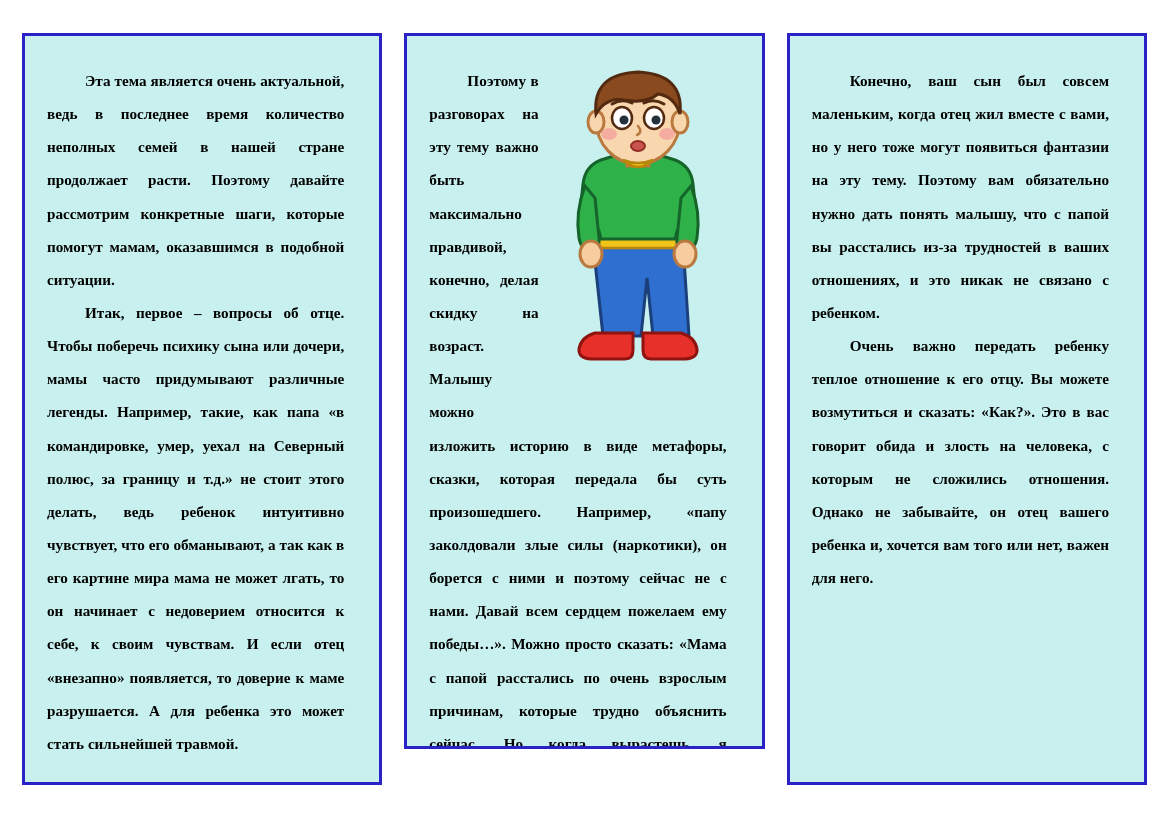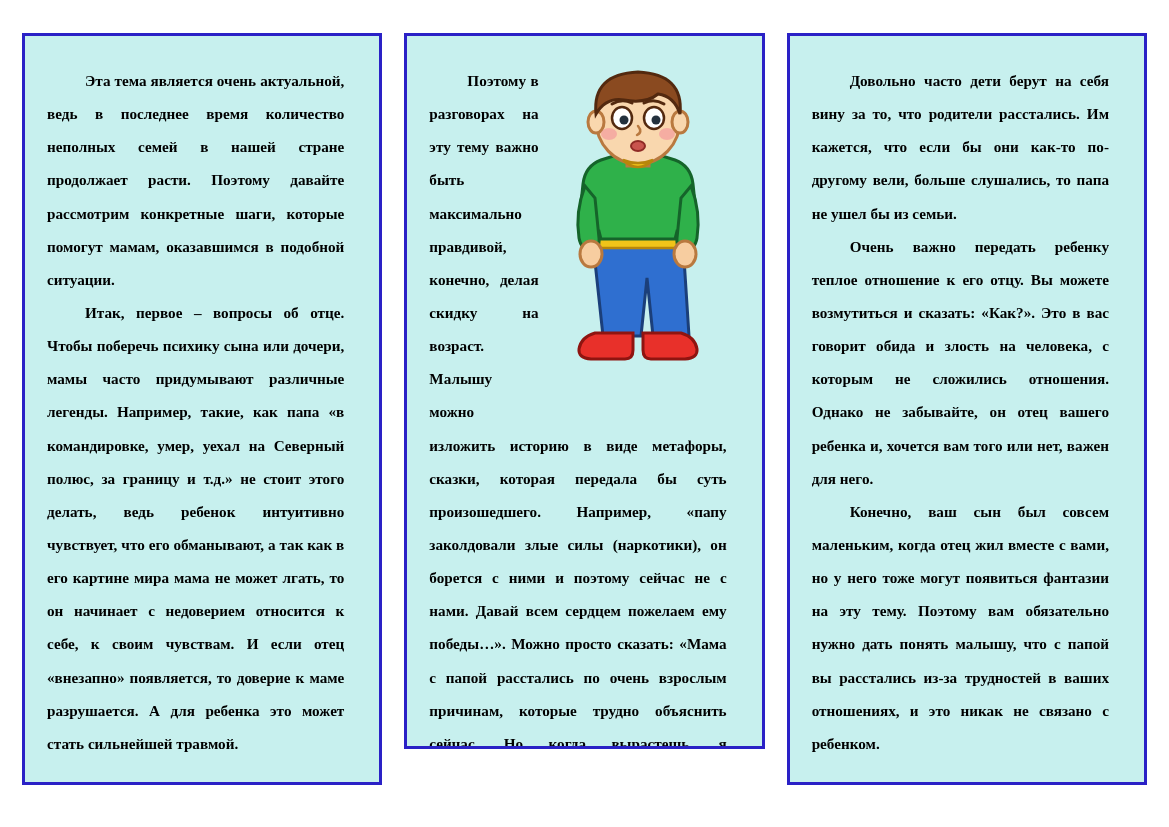--- a/index.html
+++ b/index.html
@@ -122,18 +122,17 @@
           <ellipse cx="89" cy="78" rx="7" ry="5" fill="#c9544e" stroke="#8f2a25" stroke-width="2"></ellipse>
 
           <path d="M74 92 q15 14 30 0 q-15 6 -30 0 z" fill="#f0c419" stroke="#b8860b" stroke-width="2.5"></path>
         </svg>
       </figure>
       <p class="para">Поэтому в разговорах на эту тему важно быть максимально правдивой, конечно, делая скидку на возраст. Малышу можно изложить историю в виде метафоры, сказки, которая передала бы суть произошедшего. Например, «папу заколдовали злые силы (наркотики), он борется с ними и поэтому сейчас не с нами. Давай всем сердцем пожелаем ему победы…». Можно просто сказать: «Мама с папой расстались по очень взрослым причинам, которые трудно объяснить сейчас. Но когда вырастешь, я обязательно расскажу тебе об этом».</p>
     </div>
   </section>
 
   <section class="panel panel-3">
-    <p class="para">Довольно часто дети берут на себя вину за то, что родители расстались. Им кажется, что если бы они как-то по-другому вели,  больше слушались, то папа не ушел бы из семьи.</p>
+    <p class="para">Конечно, ваш сын был совсем маленьким, когда отец жил вместе с вами, но у него тоже могут появиться фантазии на эту тему. Поэтому вам обязательно нужно дать понять малышу, что с папой вы расстались из-за трудностей в ваших отношениях, и это никак не связано с ребенком.</p>
     <p class="para">Очень важно передать ребенку теплое отношение к его отцу. Вы можете возмутиться и сказать: «Как?». Это в вас говорит обида и злость на человека, с которым не сложились отношения. Однако не забывайте, он отец вашего ребенка и, хочется вам того или нет, важен для него.</p>
-    <p class="para">Конечно, ваш сын был совсем маленьким, когда отец жил вместе с вами, но у него тоже могут появиться фантазии на эту тему. Поэтому вам обязательно нужно дать понять малышу, что с папой вы расстались из-за трудностей в ваших отношениях, и это никак не связано с ребенком.</p>
   </section>
 
 </div>
 
 </body></html>

